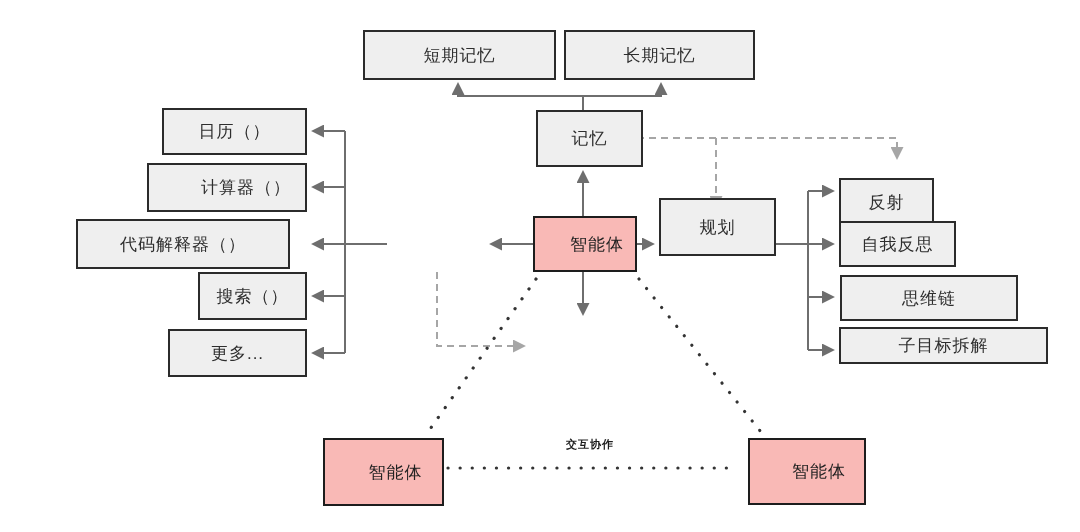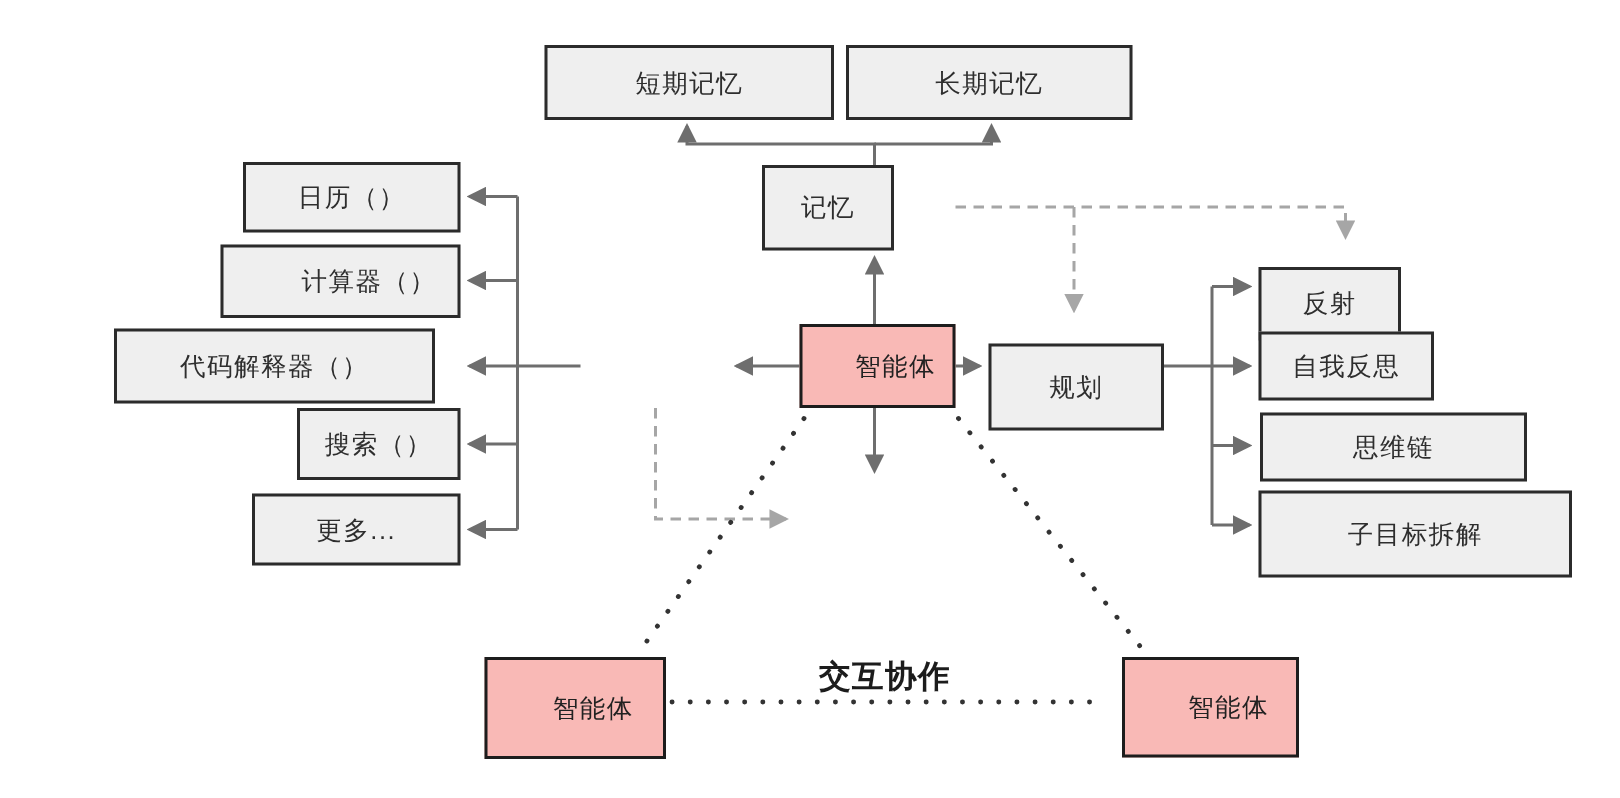--- a/index.html
+++ b/index.html
@@ -22,21 +22,21 @@
   .edge-dashed{stroke:var(--dashed);stroke-width:2;fill:none;stroke-dasharray:7 5;}
   .edge-dotted{stroke:var(--dotted);stroke-width:3.2;fill:none;
     stroke-dasharray:0.1 12;stroke-linecap:round;}
   .m-solid{fill:var(--connector);}
   .m-dashed{fill:var(--dashed);}
   .node{position:absolute;display:flex;align-items:center;justify-content:center;
     background:var(--box-fill);border:2px solid var(--box-border);
     color:var(--text);font-size:17px;font-weight:500;letter-spacing:1px;
     white-space:nowrap;}
   .node.agent{background:var(--agent-fill);border-color:var(--agent-border);color:#222;padding-left:24px;}
-  .edge-label{position:absolute;color:#1c1c1c;font-size:21px;font-weight:600;
+  .edge-label{position:absolute;color:#1c1c1c;font-size:11px;font-weight:600;
     letter-spacing:1px;transform:translateX(-50%);white-space:nowrap;}
 </style>
 </head>
 <body>
 
 <div class="canvas">
 
   <svg class="connectors" viewBox="0 0 1080 532" xmlns="http://www.w3.org/2000/svg">
     <defs>
       <marker id="arr" viewBox="0 0 10 10" refX="8.5" refY="5" markerWidth="6.5" markerHeight="6.5" orient="auto-start-reverse">
@@ -72,33 +72,33 @@
     <path class="edge-dashed" d="M716,138 L716,207" marker-end="url(#arrd)"></path>
     <path class="edge-dashed" d="M437,272 L437,346 L524,346" marker-end="url(#arrd)"></path>
 
     <path class="edge-dotted" d="M536,279 L428,432"></path>
     <path class="edge-dotted" d="M639,279 L761,432"></path>
     <path class="edge-dotted" d="M448,468 L737,468"></path>
   </svg>
 
   <div class="node" style="left:363px;top:30px;width:193px;height:50px;">短期记忆</div>
   <div class="node" style="left:564px;top:30px;width:191px;height:50px;">长期记忆</div>
-  <div class="node" style="left:508px;top:110px;width:88px;height:57px;">记忆</div>
+  <div class="node" style="left:536px;top:110px;width:107px;height:57px;">记忆</div>
 
   <div class="node" style="left:162px;top:108px;width:145px;height:47px;">日历（）</div>
   <div class="node" style="left:147px;top:163px;width:160px;height:49px;padding-left:38px;">计算器（）</div>
   <div class="node" style="left:76px;top:219px;width:214px;height:50px;">代码解释器（）</div>
   <div class="node" style="left:198px;top:272px;width:109px;height:48px;">搜索（）</div>
   <div class="node" style="left:168px;top:329px;width:139px;height:48px;">更多...</div>
 
   <div class="node agent" style="left:533px;top:216px;width:104px;height:56px;">智能体</div>
-  <div class="node" style="left:659px;top:229px;width:117px;height:58px;">规划</div>
+  <div class="node" style="left:659px;top:198px;width:117px;height:58px;">规划</div>
 
   <div class="node" style="left:839px;top:166px;width:95px;height:49px;margin-top:12px;">反射</div>
   <div class="node" style="left:839px;top:221px;width:117px;height:46px;">自我反思</div>
   <div class="node" style="left:840px;top:275px;width:178px;height:46px;">思维链</div>
-  <div class="node" style="left:839px;top:327px;width:209px;height:58px;">子目标拆解</div>
+  <div class="node" style="left:839px;top:327px;width:209px;height:37px;">子目标拆解</div>
 
   <div class="node agent" style="left:323px;top:438px;width:121px;height:68px;">智能体</div>
   <div class="node agent" style="left:748px;top:438px;width:118px;height:67px;">智能体</div>
 
   <div class="edge-label" style="left:590px;top:437px;">交互协作</div>
 </div>
 
 </body></html>

